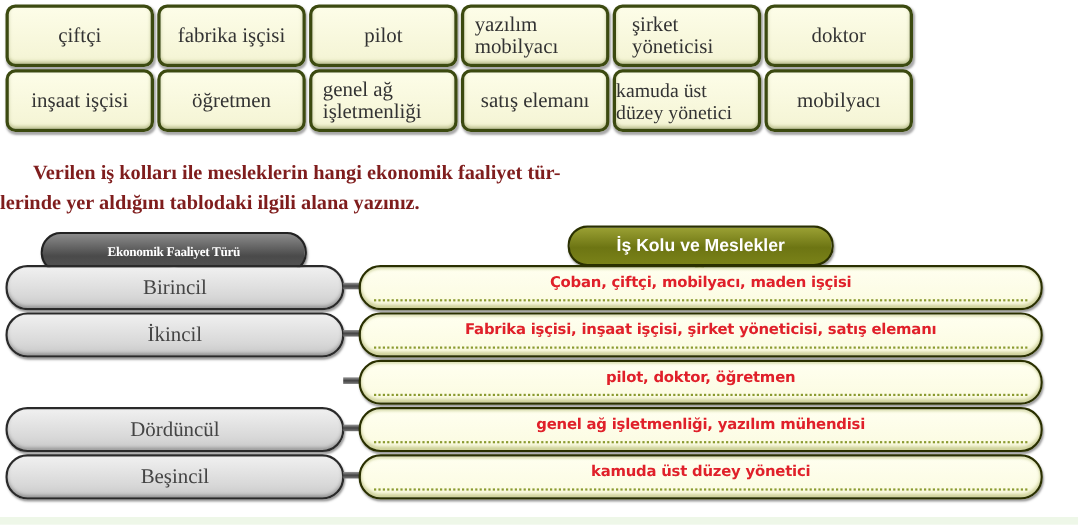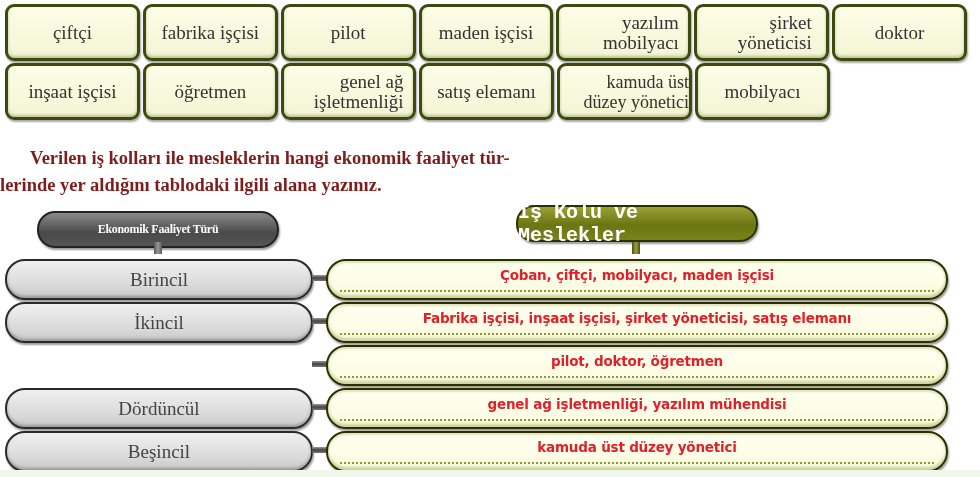--- a/index.html
+++ b/index.html
@@ -7,48 +7,48 @@
       width: 980px; height: 477px; background: #ffffff; position: relative; overflow: hidden;
       font-family: "DejaVu Serif", serif;
     }
     .word-grid { position: absolute; left: 5px; top: 4px; width: 965px; }
     .word-row { display: flex; height: 58px; margin-bottom: 1px; }
     .word-box {
       box-sizing: border-box; width: 135px; height: 57px; margin-right: 3px;
       border: 3px solid #3c4a10; border-radius: 9px;
       background: linear-gradient(#fdfde8, #f4f4d4);
       box-shadow: inset 0 -2px 3px rgba(90,100,20,0.35), 1px 2px 2px rgba(0,0,0,0.35);
-      display: flex; align-items: center; justify-content: center; text-align: right;
+      display: flex; align-items: center; justify-content: center; text-align: left;
       font-family: "Liberation Serif", serif; font-size: 19px; line-height: 20px; color: #333;
     }
     .instruction {
       position: absolute; left: 0; top: 145px; width: 660px;
       font-family: "Liberation Serif", serif; font-weight: bold; font-size: 18.5px; line-height: 27px; color: #7f1d1d;
     }
     .instruction .indent { display: inline-block; width: 30px; }
     .head-left {
       position: absolute; left: 37px; top: 211px; width: 242px; height: 37px; box-sizing: border-box;
       border-radius: 18px; border: 2px solid #222;
       background: linear-gradient(#8a8a8a, #4a4a4a 60%, #555);
       color: #fff; font-family: "Liberation Serif", serif; font-weight: bold; font-size: 12px;
       display: flex; align-items: center; justify-content: center; letter-spacing: -0.3px;
       box-shadow: 1px 2px 2px rgba(0,0,0,0.4);
     }
     .head-right {
       position: absolute; left: 516px; top: 205px; width: 242px; height: 37px; box-sizing: border-box;
       border-radius: 18px; border: 2px solid #2a3000;
       background: linear-gradient(#9aa033, #6d7513 55%, #7a8218);
-      color: #fff; font-family: Liberation Mono, monospace; font-weight: bold; font-size: 20px;
+      color: #fff; font-family: Liberation Sans, sans-serif; font-weight: bold; font-size: 16px;
       display: flex; align-items: center; justify-content: center;
       box-shadow: 1px 2px 2px rgba(0,0,0,0.4);
     }
     .stem { position: absolute; width: 8px; height: 12px; background: linear-gradient(90deg, #555, #999, #555); }
     .stem.left { left: 154px; top: 242px; }
     .stem.right { left: 632px; top: 242px; background: linear-gradient(90deg, #4a5010, #9aa040, #4a5010); }
-    .rows { position: absolute; left: 5px; top: 258px; width: 945px; }
+    .rows { position: absolute; left: 5px; top: 240px; width: 945px; }
     .row { position: relative; height: 43px; margin-bottom: 0; }
     .cat {
       position: absolute; left: 0; top: 1px; width: 308px; height: 41px; box-sizing: border-box;
       border: 2.5px solid #2a2a2a; border-radius: 20px;
       background: linear-gradient(#f0f0f0, #d8d8d8 70%, #c8c8c8);
       box-shadow: inset 0 -2px 3px rgba(0,0,0,0.25), 1px 2px 2px rgba(0,0,0,0.4);
       display: flex; align-items: center; justify-content: center;
       font-family: "Liberation Serif", serif; font-size: 19px; color: #444;
     }
     .link { position: absolute; left: 307px; top: 17px; width: 16px; height: 6px; background: linear-gradient(#999, #444, #777); }
@@ -68,21 +68,20 @@
     .bottom-strip { position: absolute; left: 0; top: 470px; width: 980px; height: 7px; background: #eef7e8; }
   </style>
 </head>
 <body>
 
 <div class="word-grid">
   <div class="word-row">
     <div class="word-box">çiftçi</div>
     <div class="word-box">fabrika işçisi</div>
     <div class="word-box">pilot</div>
-    <div class="word-box">maden işçisi</div>
     <div class="word-box">
         <span style="width:110px;display:block">yazılım mobilyacı</span>
       </div>
     <div class="word-box">
         <span style="width:100px;display:block">şirket yöneticisi</span>
       </div>
     <div class="word-box">doktor</div>
   </div>
   <div class="word-row">
     <div class="word-box">inşaat işçisi</div>

